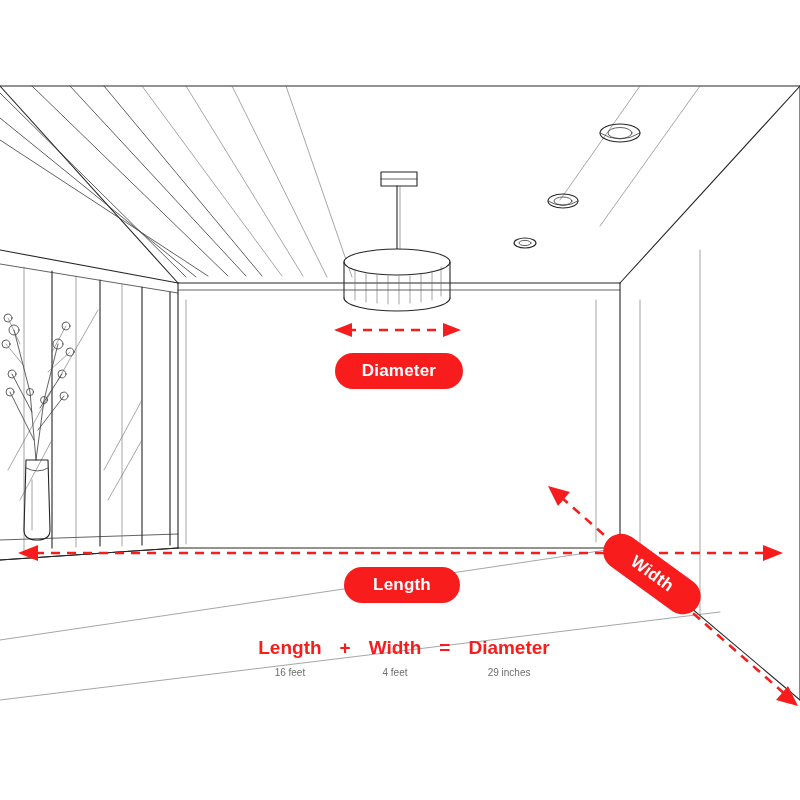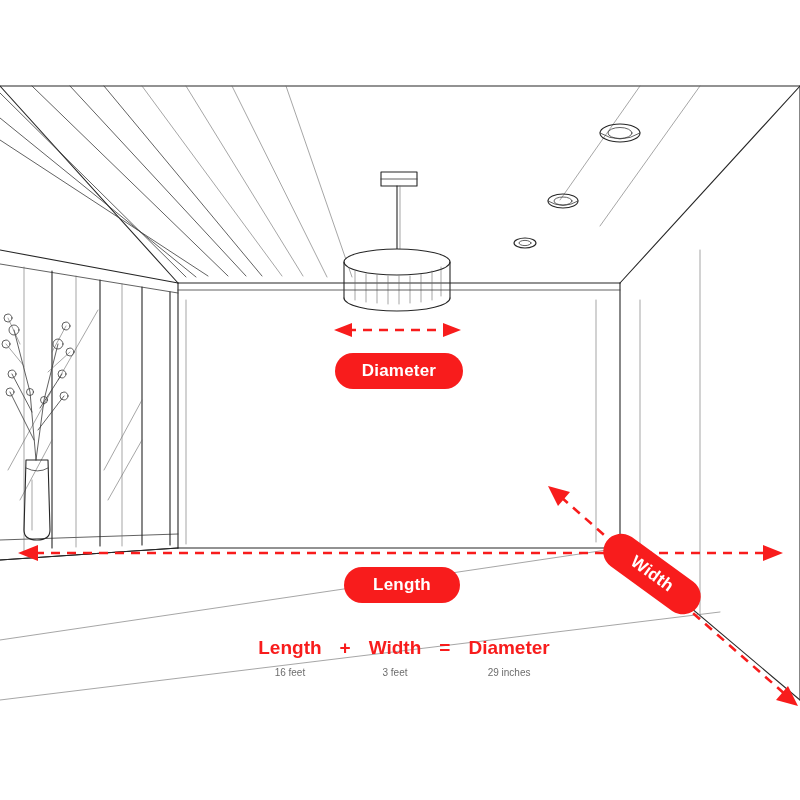--- a/index.html
+++ b/index.html
@@ -285,21 +285,21 @@
   <div id="formula">
     <div class="term">
       <div class="term-label">Length</div>
       <div class="term-value">16 feet</div>
     </div>
 
     <div class="op">+</div>
 
     <div class="term">
       <div class="term-label">Width</div>
-      <div class="term-value">3 feet</div>
+      <div class="term-value">4 feet</div>
     </div>
 
     <div class="op">=</div>
 
     <div class="term">
       <div class="term-label">Diameter</div>
       <div class="term-value">29 inches</div>
     </div>
   </div>
 

